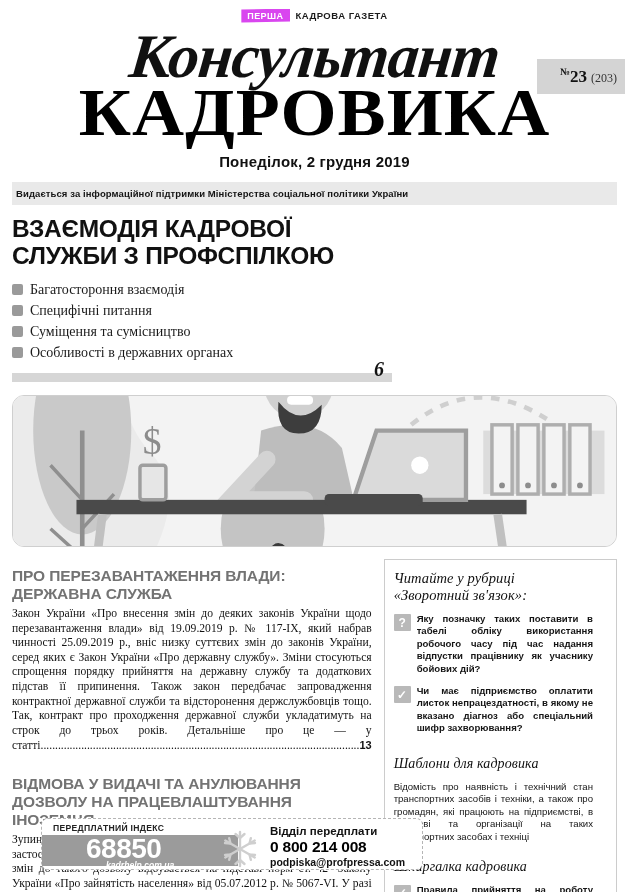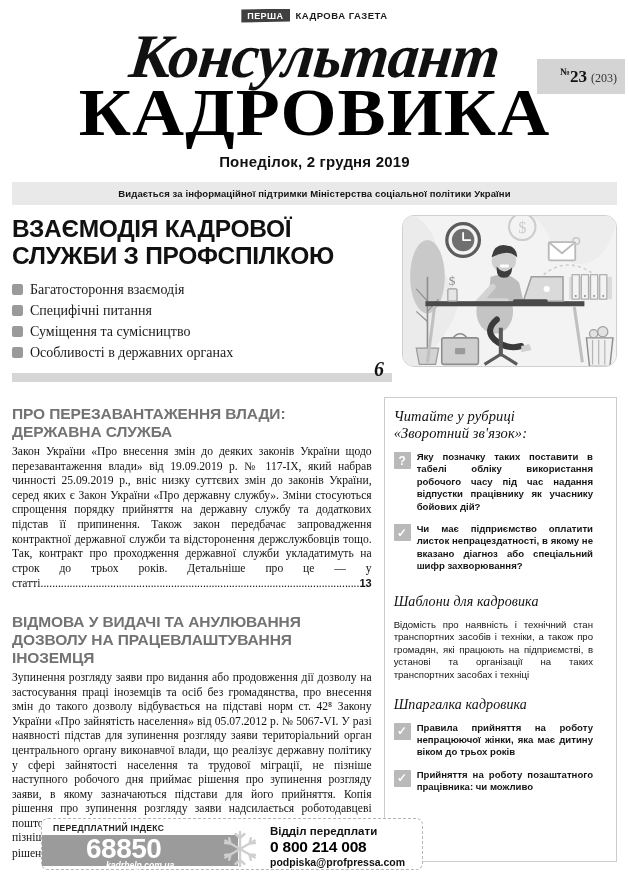--- a/index.html
+++ b/index.html
@@ -18,21 +18,21 @@
 
   
   .masthead { width: 629px; padding-top: 8px; }
 
   .brandline {
     display: flex; align-items: center; justify-content: center;
     gap: 5px; height: 15px;
   }
   .ribbon {
     position: relative;
-    background: #404040;
+    background: #d946ef;
     color: #ffffff;
     font-size: 9px; font-weight: bold;
     letter-spacing: 0.4px;
     padding: 2px 7px 2px 6px;
     line-height: 10px;
     clip-path: polygon(0 8%, 100% 0, 100% 92%, 0 100%);
   }
   .brandline-text {
     font-size: 9.5px; font-weight: bold; letter-spacing: 0.5px;
     color: #1a1a1a;
@@ -91,33 +91,34 @@
     font-size: 15px;
     font-weight: bold;
     letter-spacing: 0.2px;
     margin-top: 6px;
     color: #111;
   }
 
   .ministry-bar {
     margin: 12px 12px 0 12px;
     background: #e9e9e9;
-    text-align: center;
+    text-align: left;
     font-size: 9.5px;
     font-weight: bold;
     padding: 6px 4px 6px 4px;
     color: #151515;
     letter-spacing: 0.1px;
   }
 
   
   .lead {
     display: flex;
     margin: 10px 12px 0 12px;
     gap: 10px;
+    flex-direction: column;
   }
   .lead-left { width: 380px; }
   .lead-head {
     font-size: 24.5px;
     font-weight: bold;
     line-height: 27px;
     letter-spacing: -0.3px;
     color: #111;
     margin: 0 0 10px 0;
   }

